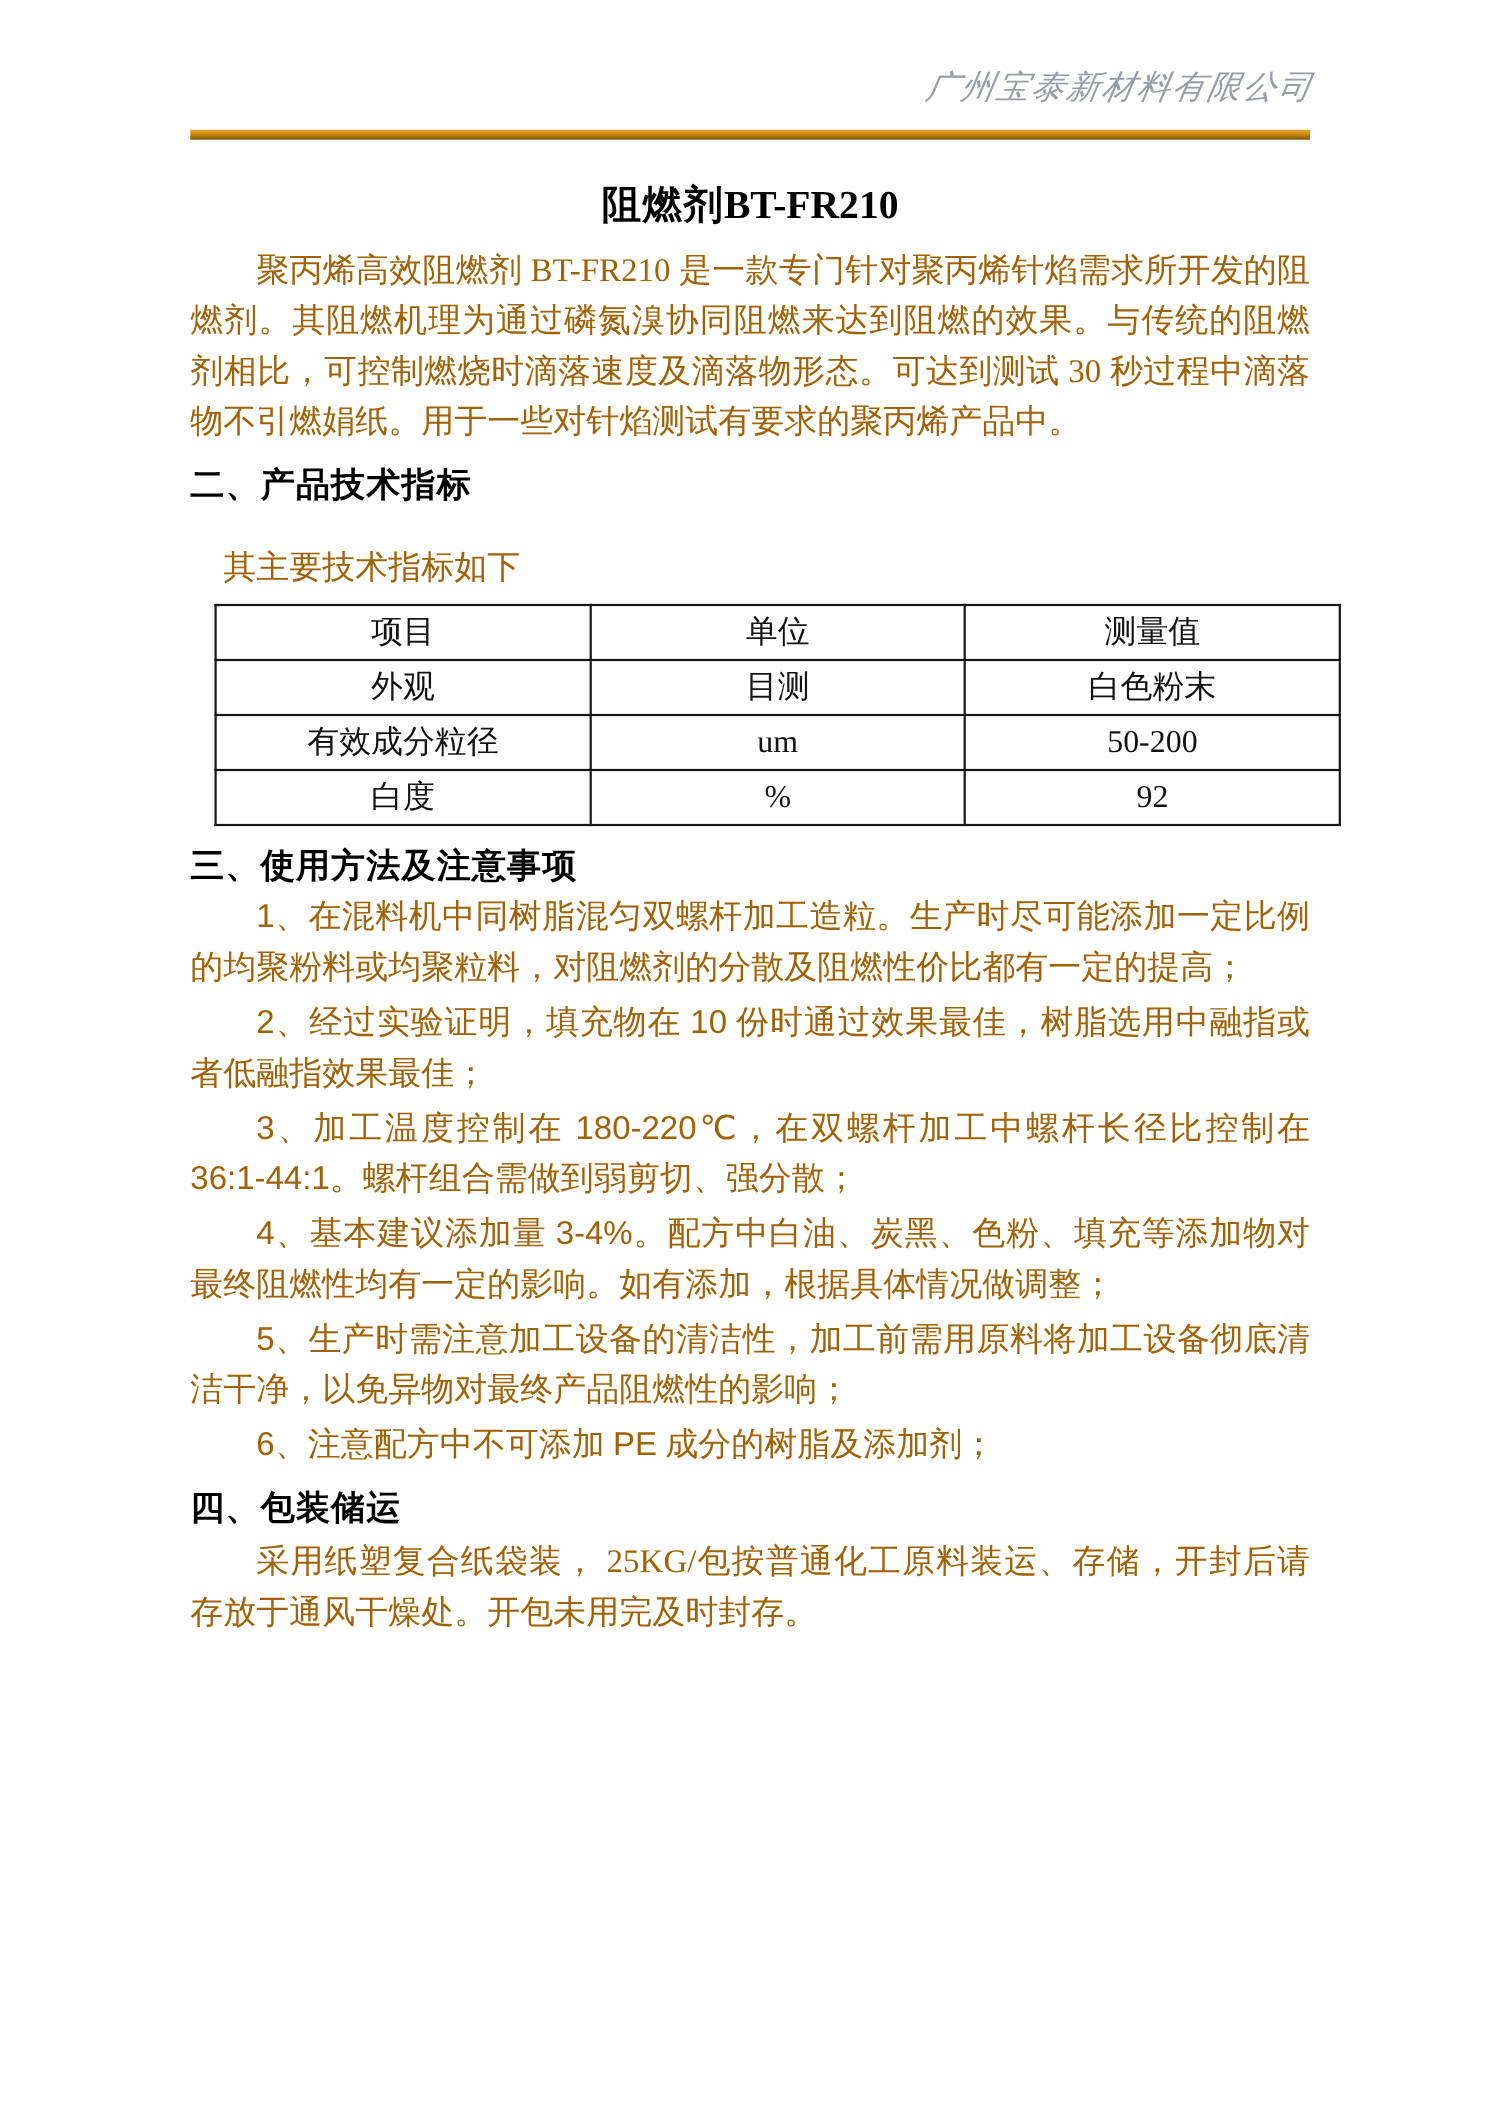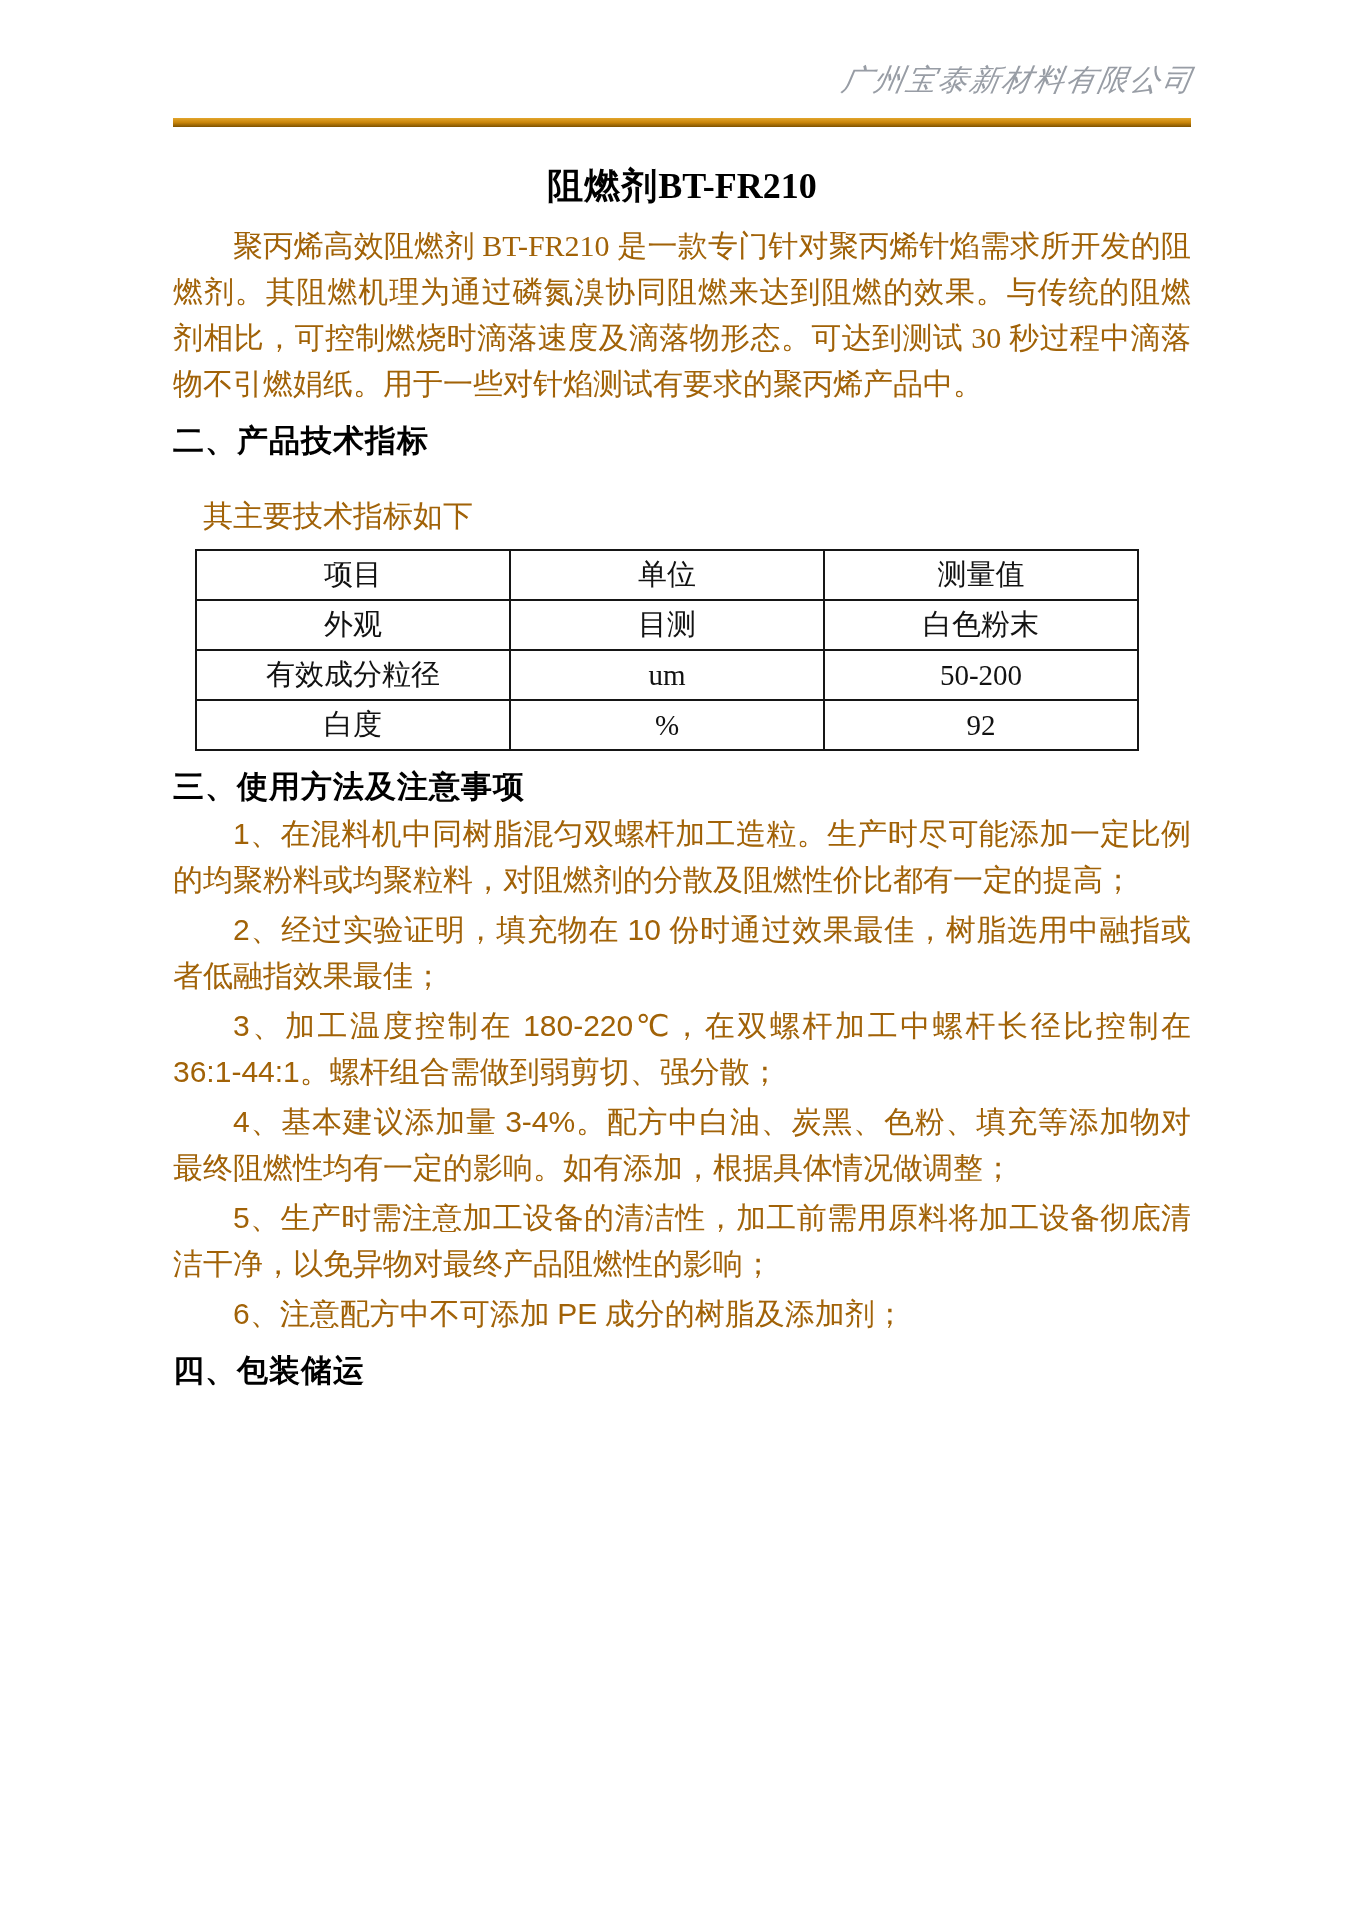--- a/index.html
+++ b/index.html
@@ -34,21 +34,21 @@
 
   
   .body { font-size:30px; line-height:46px; margin:6px 0 0; text-align:justify; color:#a16207; }
   .indent2 { text-indent:2em; }
   .indent1 { text-indent:1em;margin-top:32px; }
   .item { text-indent:2em; margin:4px 0 0; }
   .seg-sans { font-family:"Liberation Sans","DejaVu Sans",sans-serif; }
   .seg-serif { font-family:"Liberation Serif","DejaVu Serif",serif; }
 
   
-  .spec-table { border-collapse:collapse; table-layout:fixed; width:944px; margin:10px 0 0 22px; }
+  .spec-table { border-collapse:collapse; table-layout:fixed; width:1024px; margin:10px 0 0 22px; }
   .spec-table th,.spec-table td {
     border:2px solid #161616; height:48px; padding:0 4px;
     text-align:center; vertical-align:middle; font-weight:normal; font-size:29px;
     font-family:"Liberation Serif","DejaVu Serif",serif; color:#121212;
   }
   .pack { margin-top:6px; }
 </style>
 </head>
 <body>
 
@@ -97,14 +97,15 @@
   <div>
       <p class="body item"><span class="seg-sans">1、</span><span class="seg-serif">在混料机中同树脂混匀双螺杆加工造粒。生产时尽可能添加一定比例的均聚粉料或均聚粒料，对阻燃剂的分散及阻燃性价比都有一定的提高；</span></p>
       <p class="body item"><span class="seg-sans">2、</span><span class="seg-serif">经过实验证明，填充物在 </span><span class="seg-sans">10</span><span class="seg-serif"> 份时通过效果最佳，树脂选用中融指或者低融指效果最佳；</span></p>
       <p class="body item"><span class="seg-sans">3、</span><span class="seg-serif">加工温度控制在 </span><span class="seg-sans">180-220℃</span><span class="seg-serif">，在双螺杆加工中螺杆长径比控制在 </span><span class="seg-sans">36:1-44:1</span><span class="seg-serif">。螺杆组合需做到弱剪切、强分散；</span></p>
       <p class="body item"><span class="seg-sans">4、</span><span class="seg-serif">基本建议添加量 </span><span class="seg-sans">3-4%</span><span class="seg-serif">。配方中白油、炭黑、色粉、填充等添加物对最终阻燃性均有一定的影响。如有添加，根据具体情况做调整；</span></p>
       <p class="body item"><span class="seg-sans">5、</span><span class="seg-serif">生产时需注意加工设备的清洁性，加工前需用原料将加工设备彻底清洁干净，以免异物对最终产品阻燃性的影响；</span></p>
       <p class="body item"><span class="seg-sans">6、</span><span class="seg-serif">注意配方中不可添加 </span><span class="seg-sans">PE</span><span class="seg-serif"> 成分的树脂及添加剂；</span></p>
     </div>
 
   <h2 class="sec s4">四、包装储运</h2>
+  <p class="body indent2 pack">采用纸塑复合纸袋装， 25KG/包按普通化工原料装运、存储，开封后请存放于通风干燥处。开包未用完及时封存。</p>
 
 </div>
 
 </body></html>

